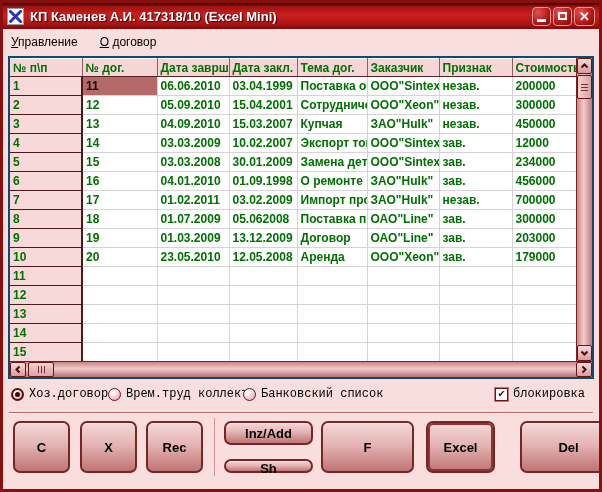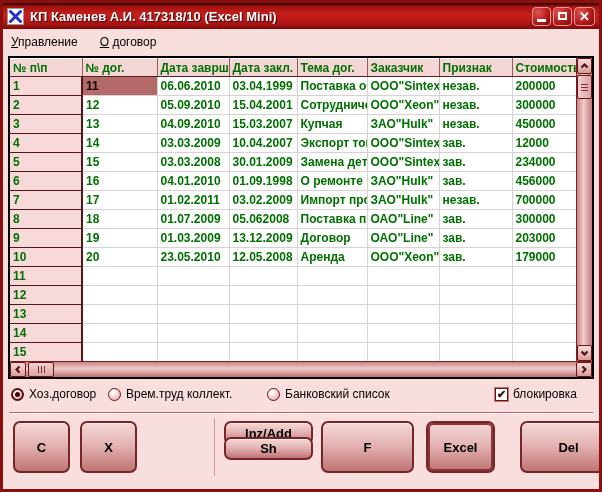--- a/index.html
+++ b/index.html
@@ -41,21 +41,21 @@
   
   .menubar {
     height:26px; display:flex; align-items:center; gap:22px; padding:0 8px;
     background:#f9dede; color:#000; font-size:12px;
   }
   .menu-item .hot { text-decoration:underline; }
 
   
   .grid {
     margin:1px 5px 0 5px; height:323px;
-    border:2px solid #000000; background:#f3caca; position:relative;
+    border:2px solid #0c4a6e; background:#f3caca; position:relative;
   }
   .scroll-area { position:relative; height:303px; overflow:hidden; background:#fff; }
   table { border-collapse:collapse; table-layout:fixed; width:567px; }
   th, td {
     height:19px; font-size:12px; font-weight:bold; padding:0 3px;
     overflow:hidden; white-space:nowrap; text-align:left;
   }
   thead th {
     height:18px; background:#f5d6d6; color:#007000;
     border-right:1px solid #8f5f5f; border-bottom:1px solid #5a2020;
@@ -105,21 +105,21 @@
   .hs-thumb {
     position:absolute; left:18px; top:0; width:26px; height:15px;
     background:linear-gradient(#f3d2d2,#dba2a2);
     border:1px solid #6b1414; border-radius:2px;
     display:flex; align-items:center; justify-content:center;
   }
   .hs-grip { width:7px; height:7px;
     background:repeating-linear-gradient(90deg,#7a3030 0 1px, transparent 1px 3px); }
 
   
-  .filter-row { position:relative; height:26px; margin-top:3px; font-size:12px; color:#000; }
+  .filter-row { position:relative; height:26px; margin-top:3px; font-size:12px; color:#000;font-family:Liberation Mono, monospace; }
   .radio-group-item { position:absolute; top:5px; display:flex; align-items:center; gap:5px; }
   .radio {
     width:13px; height:13px; border-radius:50%;
     border:1px solid #6b1414;
     background:radial-gradient(circle at 35% 30%, #ffffff 10%, #f0c6c6 60%, #cf9090 100%);
     display:flex; align-items:center; justify-content:center;
   }
   .radio .dot { width:5px; height:5px; border-radius:50%; background:transparent; }
   .radio.checked { border:2px solid #5a1010; }
   .radio.checked .dot { background:#2f0a0a; }
@@ -140,21 +140,21 @@
     font-family:"Liberation Sans", sans-serif;
     font-size:13px; font-weight:bold; color:#000; cursor:default;
     box-shadow:inset 0 1px 0 #fbe9e9;
   }
   .btn.tall { top:7px; height:52px; }
   .btn.focused { box-shadow:inset 0 0 0 2px #8a3535, inset 0 1px 0 #fbe9e9; }
   .btn-c   { left:10px;  width:57px; }
   .btn-x   { left:77px;  width:57px; }
   .btn-rec { left:143px; width:57px; }
   .btn-inz { left:221px; width:89px; top:7px;  height:24px; }
-  .btn-sh  { left:221px; width:89px; top:23px; height:23px; }
+  .btn-sh  { left:221px; width:89px; top:45px; height:14px; }
   .btn-f   { left:318px; width:93px; }
   .btn-sort{ left:423px; width:69px; }
   .btn-del { left:517px; width:97px; }
   .vdiv { position:absolute; left:211px; top:4px; height:58px; width:1px; background:#d89090; }
 </style>
 </head>
 <body>
 
 <div class="window">
 
@@ -234,21 +234,21 @@
               <td>15.03.2007</td>
               <td>Купчая</td>
               <td>ЗАО"Hulk"</td>
               <td>незав.</td>
               <td>450000</td>
             </tr>
             <tr>
               <th class="rowhead">4</th>
               <td>14</td>
               <td>03.03.2009</td>
-              <td>10.04.2007</td>
+              <td>10.02.2007</td>
               <td>Экспорт тов</td>
               <td>ООО"Sintex"</td>
               <td>зав.</td>
               <td>12000</td>
             </tr>
             <tr>
               <th class="rowhead">5</th>
               <td>15</td>
               <td>03.03.2008</td>
               <td>30.01.2009</td>
@@ -400,37 +400,38 @@
           <span class="dot"></span>
         </span>
       <span>Хоз.договор</span>
     </span>
     <span class="radio-group-item" style="left:105px">
       <span class="radio">
           <span class="dot"></span>
         </span>
       <span>Врем.труд коллект.</span>
     </span>
-    <span class="radio-group-item" style="left:264px">
+    <span class="radio-group-item" style="left:240px">
       <span class="radio">
           <span class="dot"></span>
         </span>
       <span>Банковский список</span>
     </span>
     <span class="checkbox-item" style="left:492px">
       <span class="checkbox">✔</span>
       <span>блокировка</span>
     </span>
   </div>
 
   <div class="divider"></div>
 
   <div class="button-row">
     <button class="btn tall btn-c">C</button>
     <button class="btn tall btn-x">X</button>
+    <button class="btn tall btn-rec">Rec</button>
     <span class="vdiv"></span>
     <button class="btn btn-inz">Inz/Add</button>
     <button class="btn btn-sh">Sh</button>
     <button class="btn tall btn-f">F</button>
     <button class="btn tall btn-sort focused">Excel</button>
     <button class="btn tall btn-del">Del</button>
   </div>
 
 </div>
 

